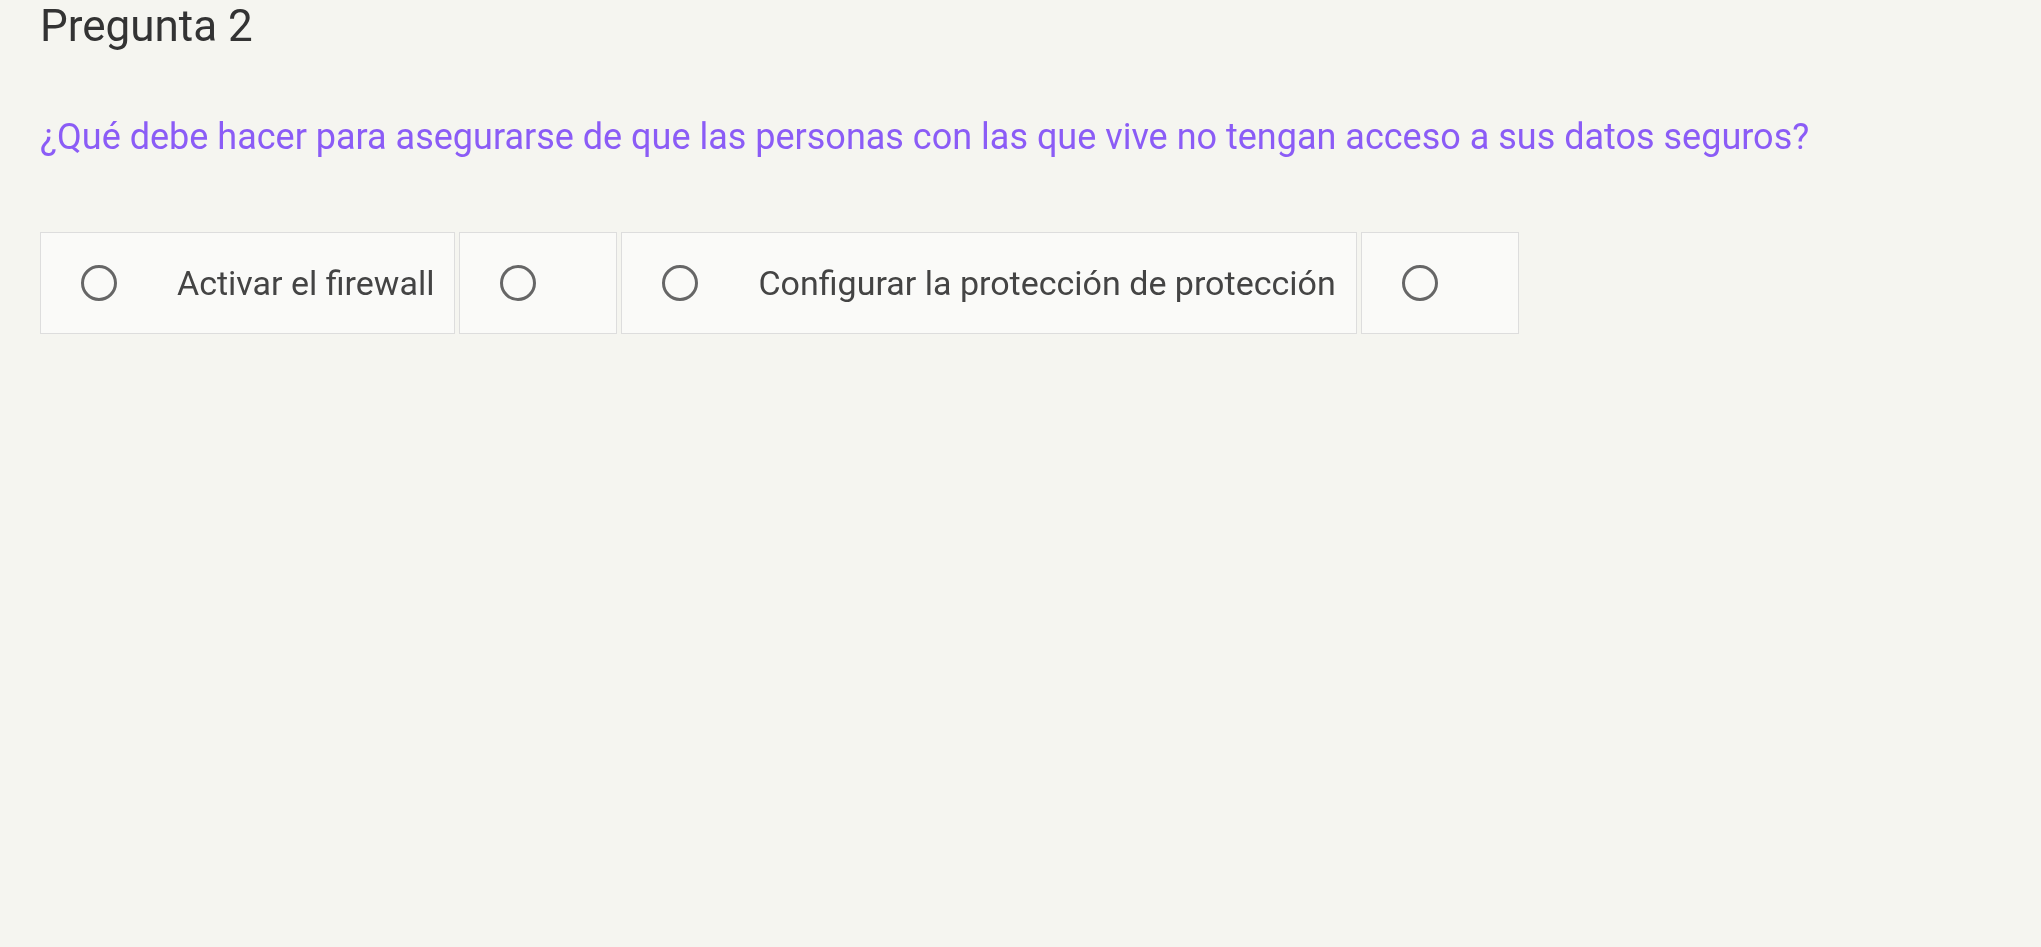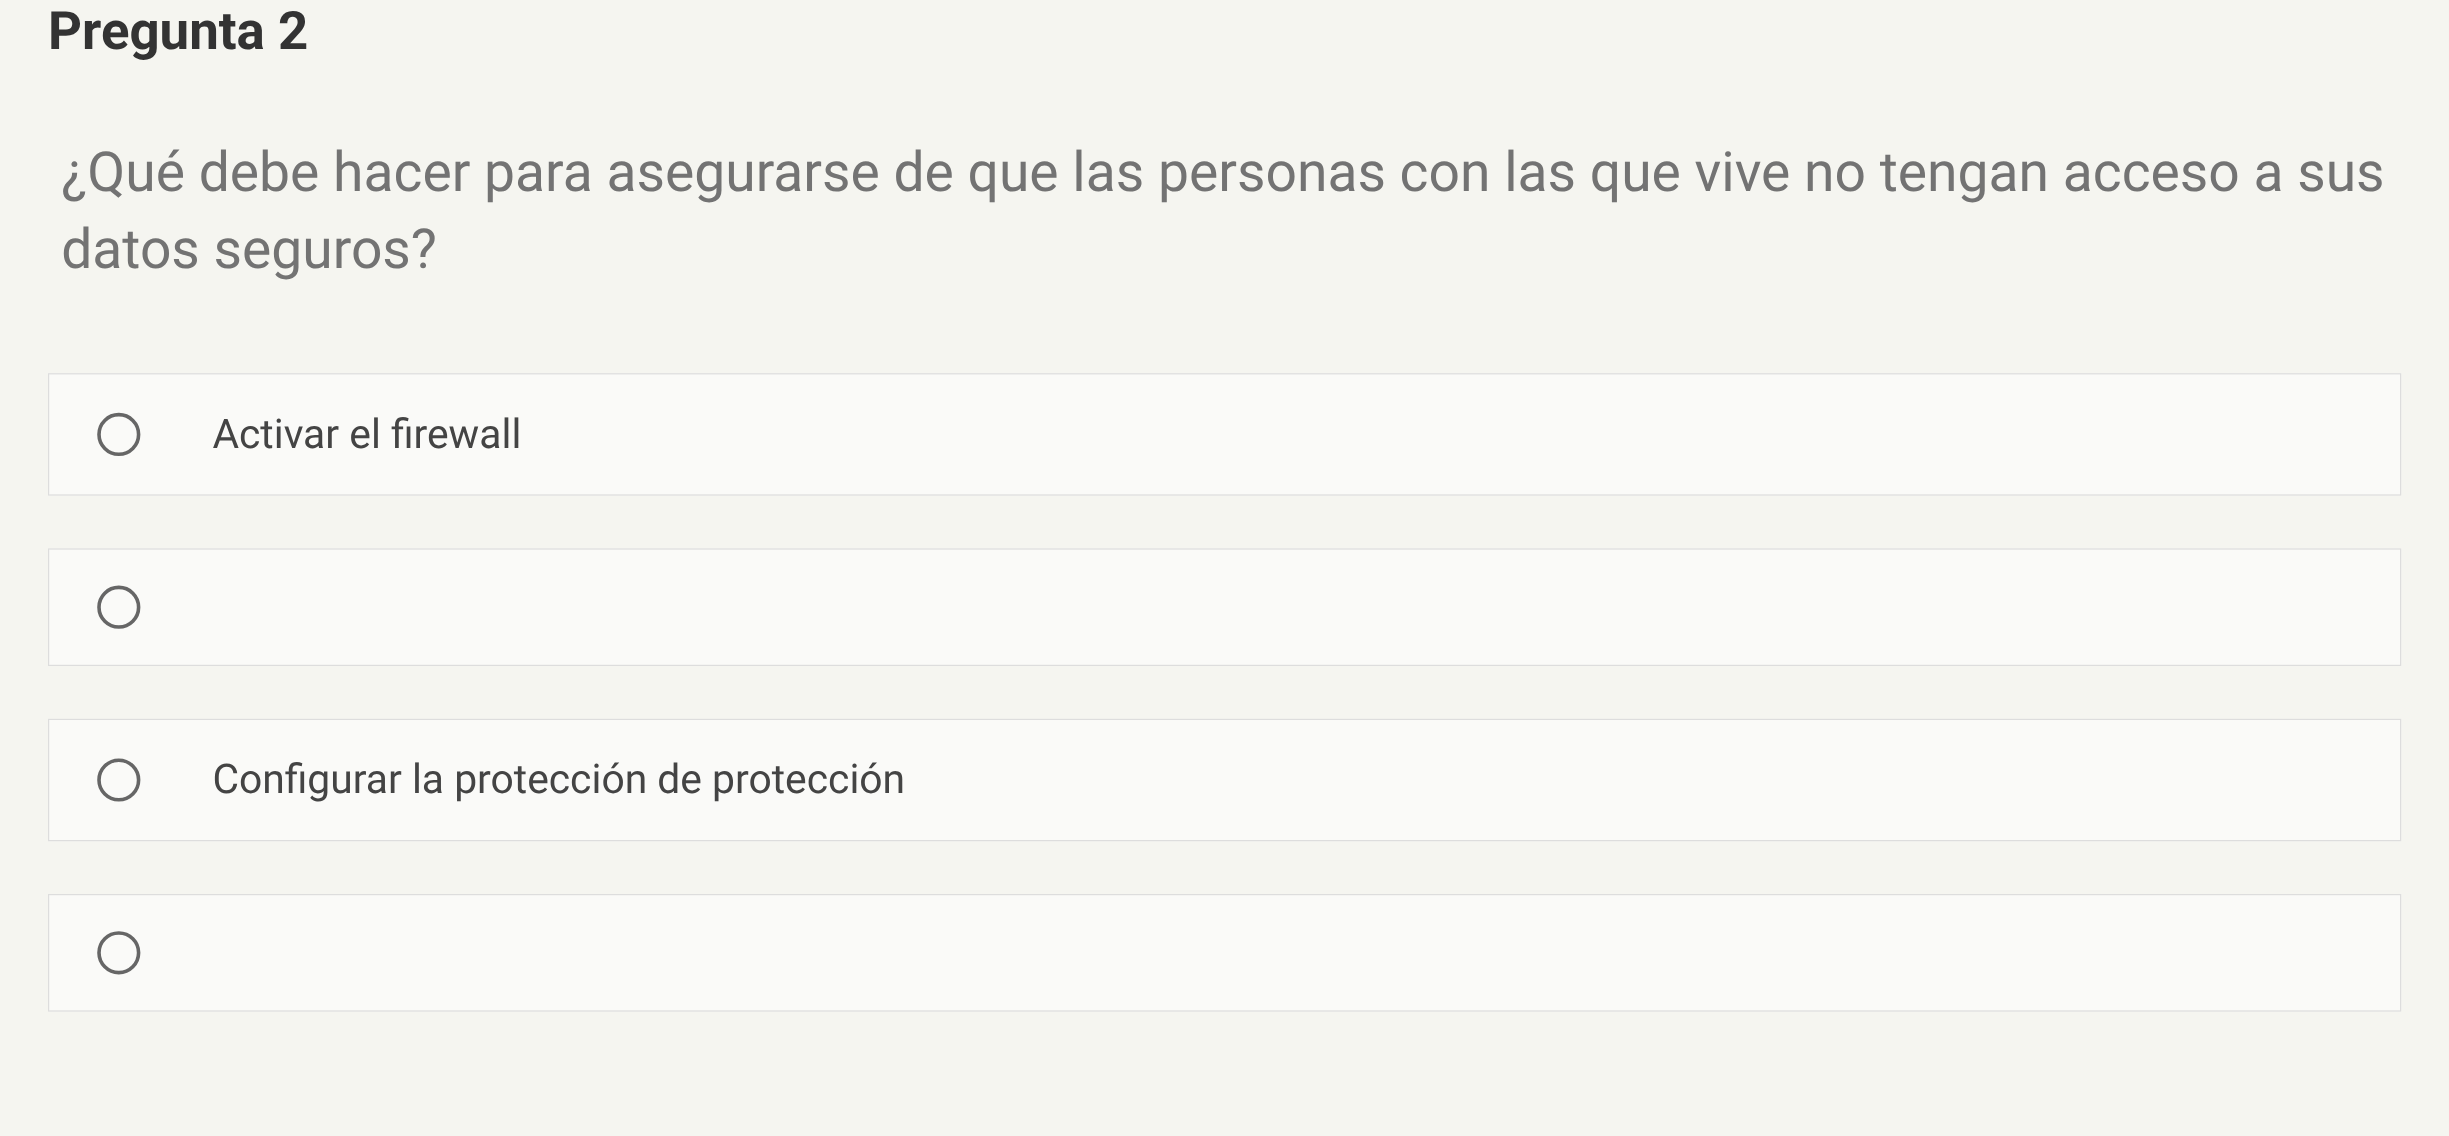--- a/index.html
+++ b/index.html
@@ -13,35 +13,33 @@
       padding: 0;
       width: 2041px;
       height: 947px;
       overflow: hidden;
     }
     .container {
       padding: 0 40px;
     }
     .question-title {
       font-size: 44px;
-      font-weight: 700;
+      font-weight: 400;
       color: #333;
       margin-bottom: 60px;
       padding-top: 0;
     }
     .question-text {
-      font-size: 46px;
-      color: #737373;
+      font-size: 36px;
+      color: #8b5cf6;
       margin-bottom: 70px;
       line-height: 1.4;
-      margin-left: 11px;
     }
     .options {
       display: flex;
-      flex-direction: column;
       gap: 4px;
     }
     .option {
       display: flex;
       align-items: center;
       padding: 30px 20px 30px 40px;
       border: 1px solid #ddd;
       margin-bottom: 40px;
       background: #fafaf8;
       cursor: pointer;

